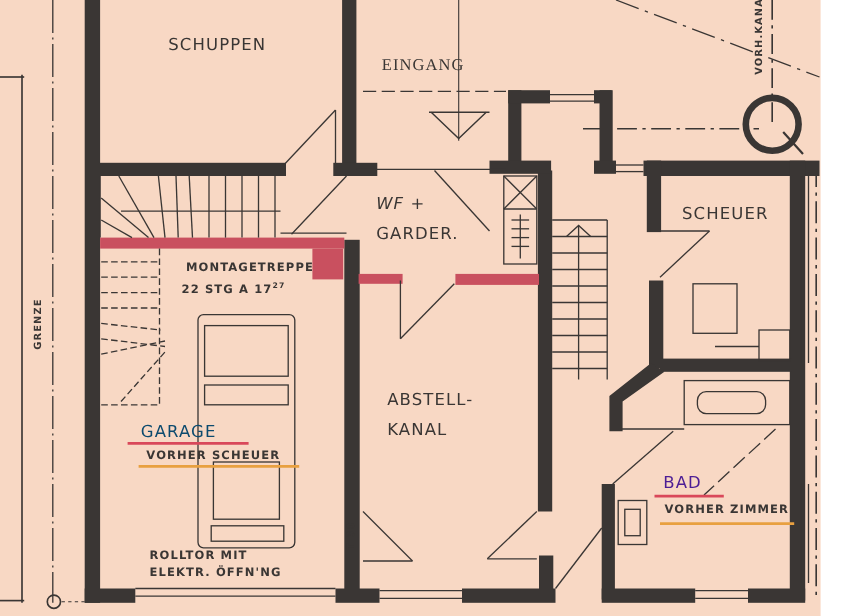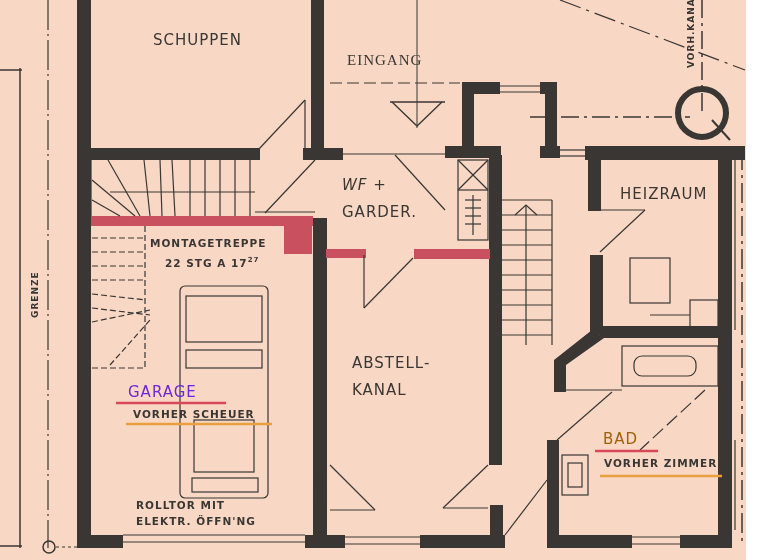--- a/index.html
+++ b/index.html
@@ -196,29 +196,29 @@
     <line x1="116" y1="403" x2="226" y2="403" stroke="#d9485a" stroke-width="2.5"></line>
     <line x1="126" y1="424" x2="272" y2="424" stroke="#e8a040" stroke-width="2.5"></line>
     <line x1="595" y1="451" x2="658" y2="451" stroke="#d9485a" stroke-width="2.5"></line>
     <line x1="600" y1="476" x2="722" y2="476" stroke="#e8a040" stroke-width="2.5"></line>
   </svg>
 
   <div class="lbl big" style="left:153px;top:31px;">SCHUPPEN</div>
   <div class="lbl big" style="left:347px;top:52px;font-family:Liberation Serif, serif;">EINGANG</div>
   <div class="lbl big" style="left:342px;top:176px;font-style:italic;">WF +</div>
   <div class="lbl big" style="left:342px;top:203px;">GARDER.</div>
-  <div class="lbl big" style="left:620px;top:185px;">HEIZRAUM</div>
+  <div class="lbl big" style="left:620px;top:185px;">SCHEUER</div>
   <div class="lbl big" style="left:352px;top:354px;">ABSTELL-</div>
   <div class="lbl big" style="left:352px;top:381px;">KANAL</div>
-  <div class="lbl big" style="left:128px;top:383px;color:#6d28d9;">GARAGE</div>
+  <div class="lbl big" style="left:128px;top:383px;color:#0c4a6e;">GARAGE</div>
   <div class="lbl small" style="left:133px;top:408px;">VORHER SCHEUER</div>
-  <div class="lbl big" style="left:603px;top:430px;color:#a16207;">BAD</div>
+  <div class="lbl big" style="left:603px;top:430px;color:#4c1d95;">BAD</div>
   <div class="lbl small" style="left:604px;top:457px;">VORHER ZIMMER</div>
 
-  <div class="lbl small" style="left:150px;top:237px;">MONTAGETREPPE</div>
+  <div class="lbl small" style="left:169px;top:237px;">MONTAGETREPPE</div>
   <div class="lbl small" style="left:154px;top:256px;margin-left:11px;"><span>22 STG A 17</span><sup style="font-size:7px;">27</sup></div>
   <div class="lbl small" style="left:136px;top:499px;">ROLLTOR MIT</div>
   <div class="lbl small" style="left:136px;top:515px;">ELEKTR. ÖFFN'NG</div>
 
   <div class="lbl small vert" style="left:30px;top:318px;font-size:9px;">GRENZE</div>
   <div class="lbl small vert" style="left:686px;top:68px;font-size:9px;">VORH.KANAL</div>
   <div class="lbl small vert" style="left:315px;top:500px;font-size:9px;">T 30</div>
 </div>
 
 </body></html>

